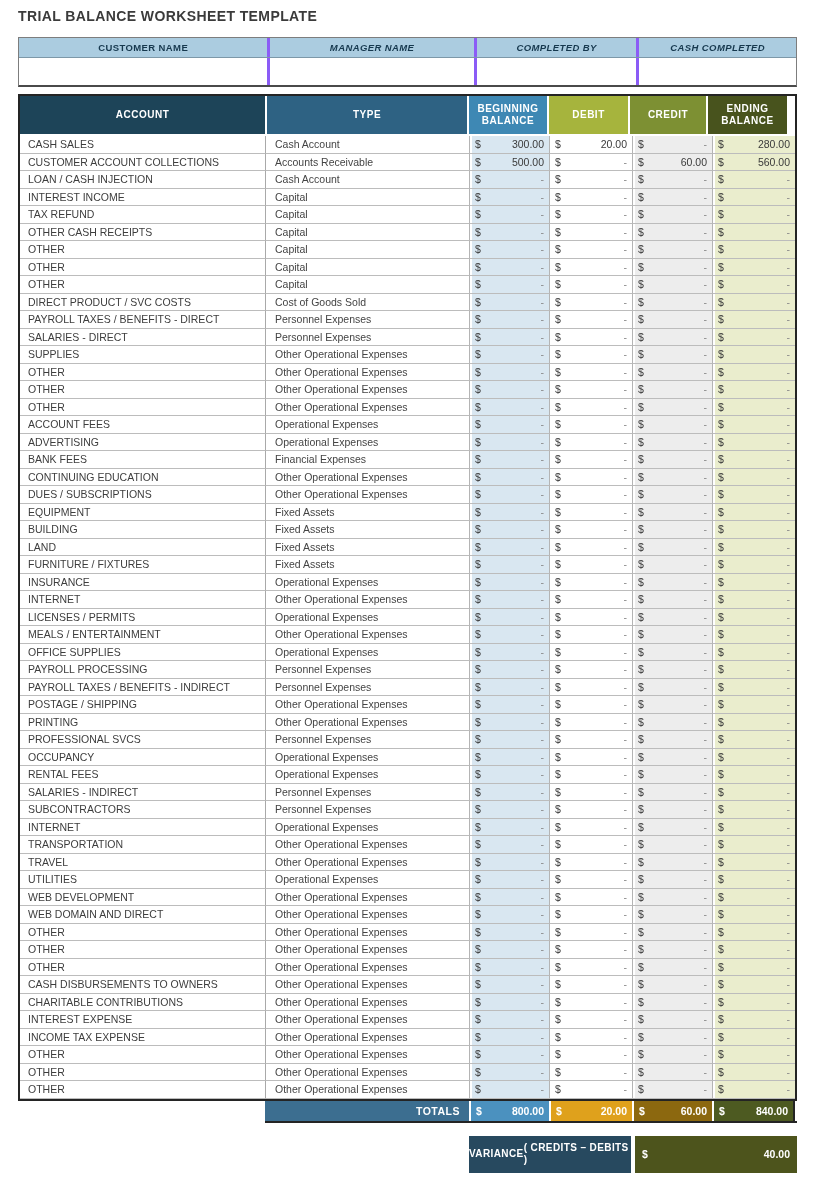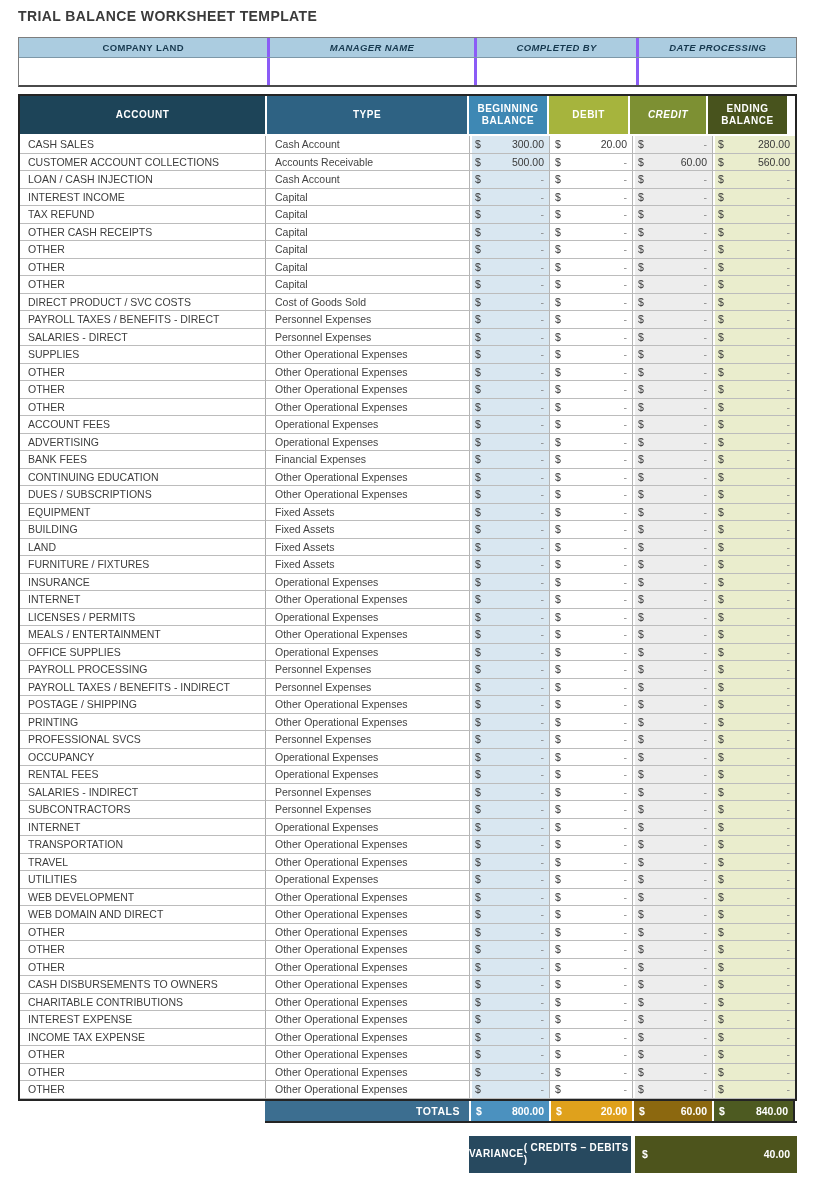--- a/index.html
+++ b/index.html
@@ -19,21 +19,21 @@
   .info-inputs .ii { height:27px; }
   .ih + .ih, .ii + .ii { border-left:3px solid #8b5cf6;font-style:italic; }
   .cw0{width:249px;} .cw1{width:207px;} .cw2{width:163px;} .cw3{width:160px;}
 
   
   .main-table { margin-top:7px; border:2px solid #242424; background:#fff; }
   .thead { display:flex; border-bottom:2px solid #ffffff; }
   .th { height:38px; display:flex; align-items:center; justify-content:center; text-align:center;
         color:#ffffff; font-size:10px; font-weight:700; letter-spacing:0.5px; line-height:12px; padding:0 4px; }
   .th + .th { border-left:2px solid #ffffff; }
-  .w-acct{width:245px;} .w-type{width:204px;} .w-beg{width:80px;} .w-deb{width:83px;} .w-cre{width:80px;font-style:italic;} .w-end{width:83px;}
+  .w-acct{width:245px;} .w-type{width:204px;} .w-beg{width:80px;} .w-deb{width:83px;} .w-cre{width:80px;} .w-end{width:83px;}
   .th.w-type{width:202px;} .th.w-beg{width:80px;} .th.w-deb{width:81px;} .th.w-cre{width:78px;} .th.w-end{width:81px;}
   .h-account{background:#1d4458;} .h-type{background:#2e6283;} .h-beg{background:#3e88b4;}
   .h-debit{background:#a6b43d;} .h-credit{background:#7d9033;} .h-end{background:#48531d;}
 
   .row { display:flex; height:17.5px; }
   .cell { border-bottom:1px solid #bcbcbc; font-size:10.5px; display:flex; align-items:center; overflow:hidden; white-space:nowrap; }
   .c-account { width:245px; padding-left:8px; color:#3d3d3d; }
   .c-type    { width:204px; padding-left:9px; border-left:1px solid #a9a9a9; color:#444; }
   .money { justify-content:space-between; padding:0 5px; border-left:1px solid #b4b4b4;
            box-shadow:inset 2px 0 0 #ffffff; }
@@ -65,24 +65,24 @@
 </head>
 <body>
 
 <div class="canvas">
   <div class="wrap">
 
     <div class="title">TRIAL BALANCE WORKSHEET TEMPLATE</div>
 
     <div class="info-table">
       <div class="info-head">
-        <div class="ih cw0">COMPANY LAND</div>
+        <div class="ih cw0">CUSTOMER NAME</div>
         <div class="ih cw1">MANAGER NAME</div>
         <div class="ih cw2">COMPLETED BY</div>
-        <div class="ih cw3">DATE PROCESSING</div>
+        <div class="ih cw3">CASH COMPLETED</div>
       </div>
       <div class="info-inputs">
         <div class="ii cw0"></div>
         <div class="ii cw1"></div>
         <div class="ii cw2"></div>
         <div class="ii cw3"></div>
       </div>
     </div>
 
     <div class="main-table">

